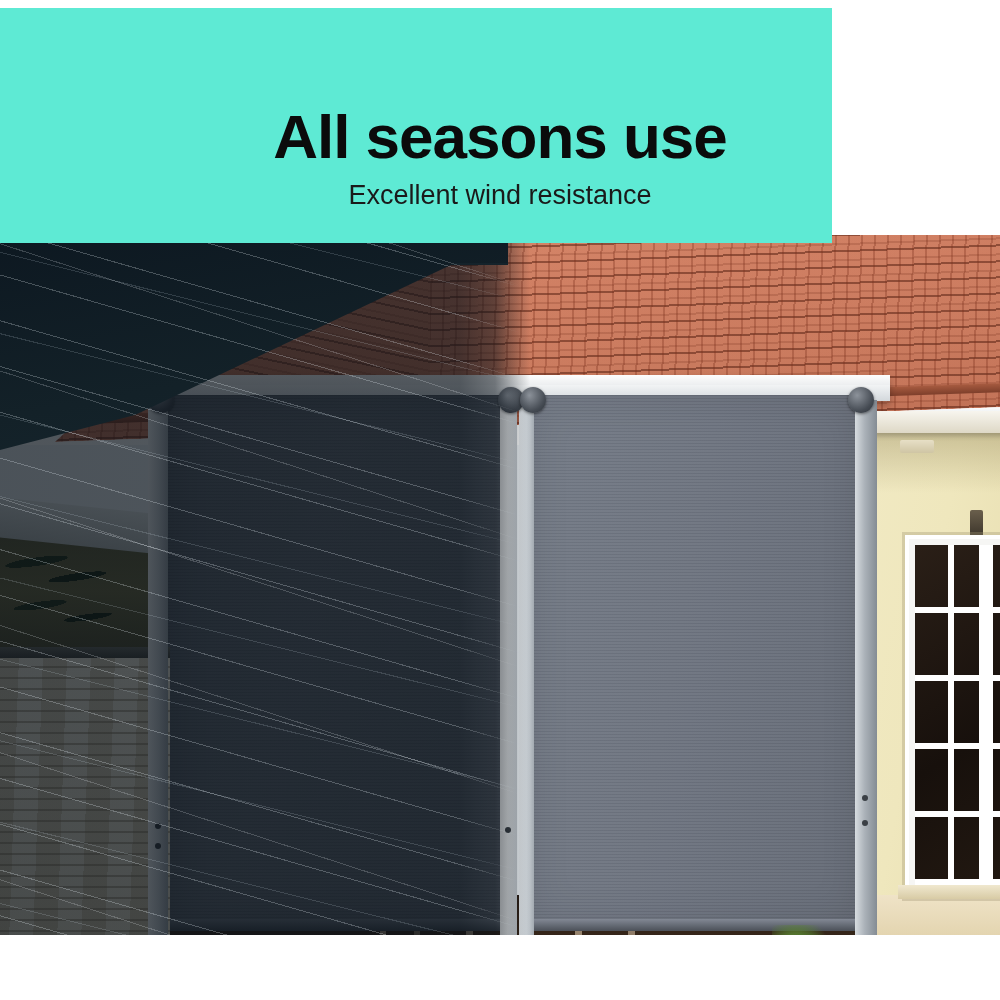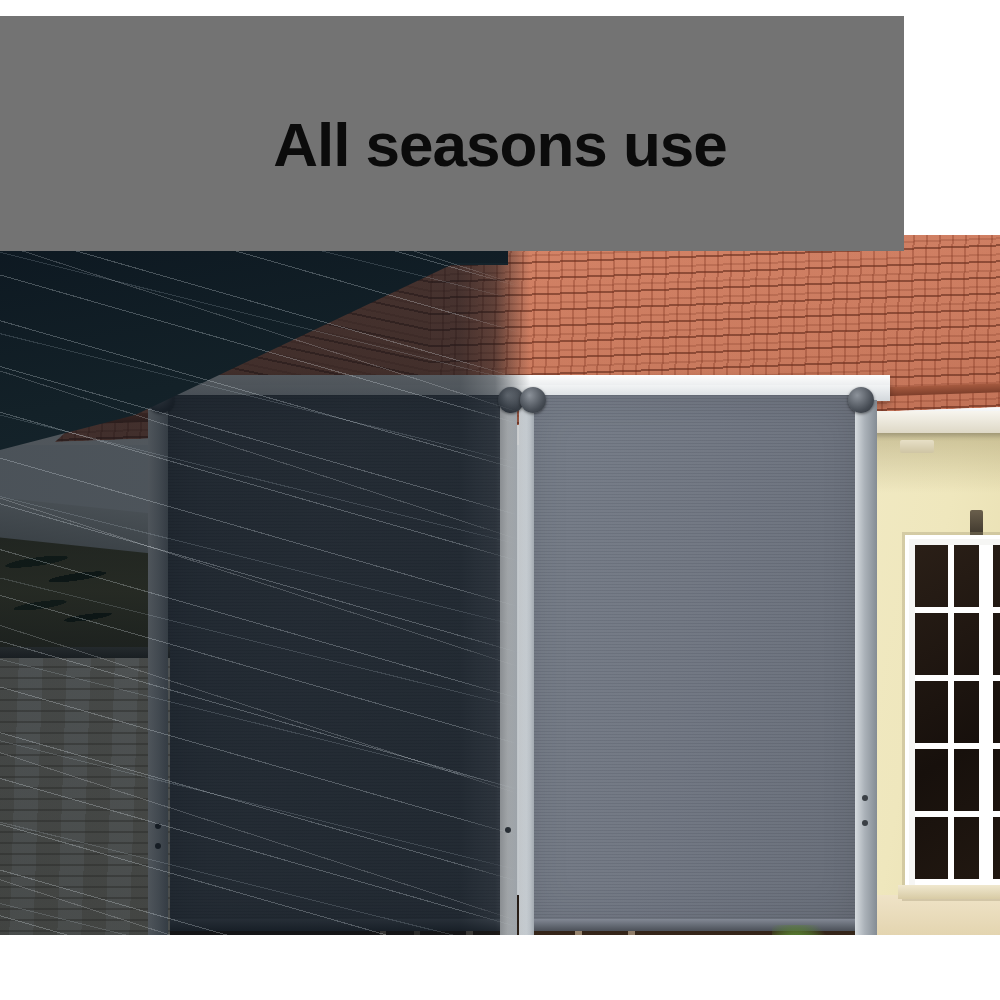--- a/index.html
+++ b/index.html
@@ -1,20 +1,20 @@
 <!DOCTYPE html>
 <html><head>
 <meta charset="utf-8">
 <style>
   html,body{margin:0;padding:0;background:#fff;}
   body{width:1000px;height:1000px;overflow:hidden;font-family:"Liberation Sans",sans-serif;}
   #stage{position:relative;width:1000px;height:1000px;background:#ffffff;overflow:hidden;}
 
   
-  .header{position:absolute;left:0;top:16px;width:904px;height:235px;background:#737373;z-index:60;}
+  .header{position:absolute;left:0;top:8px;width:832px;height:235px;background:#5eead4;z-index:60;}
   .headline{position:absolute;left:0;top:98px;width:1000px;text-align:center;
     font-size:62px;font-weight:bold;color:#0b0b0b;letter-spacing:-1px;line-height:1;
     font-family:"Liberation Sans",sans-serif;}
   .subhead{position:absolute;left:0;top:174px;width:1000px;text-align:center;
     font-size:27px;color:#1a1a1a;font-weight:400;line-height:1;}
 
   
   .photo{position:absolute;left:0;top:235px;width:1000px;height:700px;overflow:hidden;background:#eef3f6;}
 
   
@@ -177,20 +177,21 @@
 
   .bottom-white{position:absolute;left:0;top:935px;width:1000px;height:65px;background:#ffffff;z-index:58;}
 </style>
 </head>
 <body>
 
 <div id="stage">
 
   <div class="header">
     <div class="headline">All seasons use</div>
+    <div class="subhead">Excellent wind resistance</div>
   </div>
 
   <div class="photo">
 
     <div class="sky"></div>
 
     <div class="roof"></div>
     <div class="roof-hip"></div>
     <div class="roof-ridge"></div>
     <div class="roof-edge"></div>

